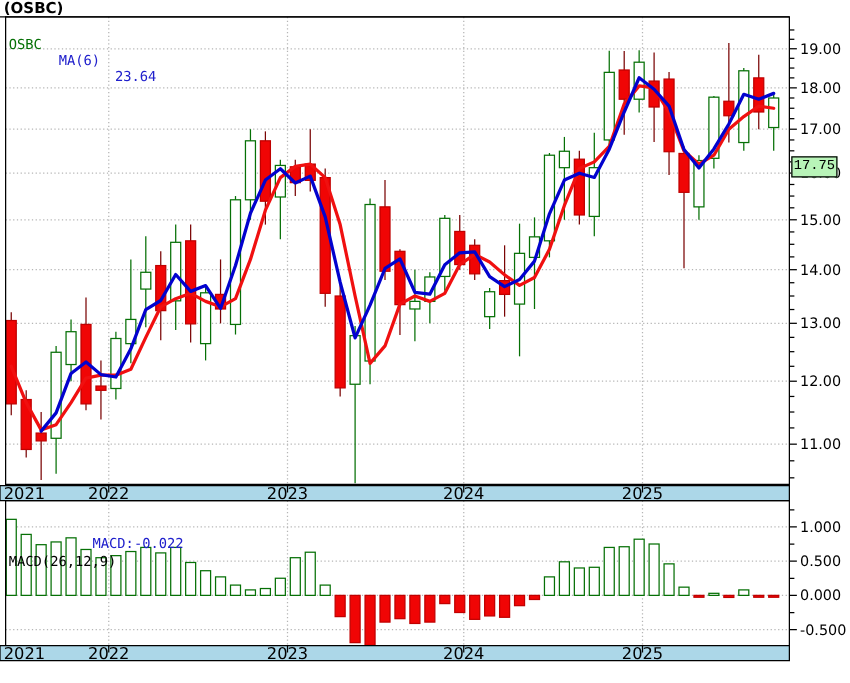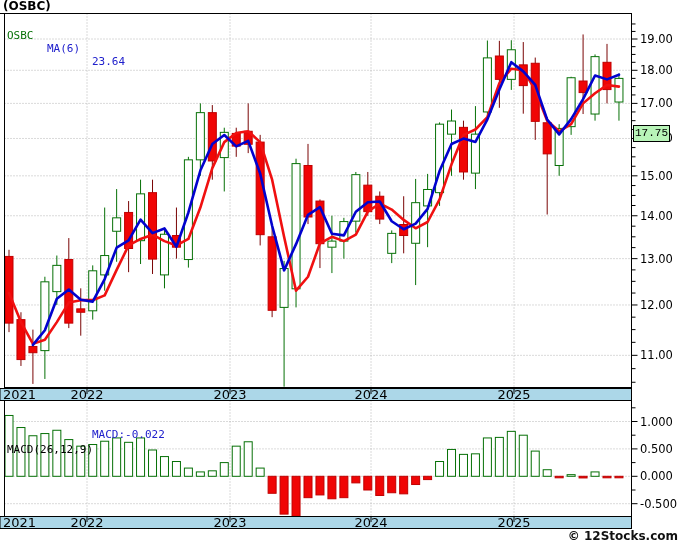--- a/index.html
+++ b/index.html
@@ -9,21 +9,21 @@
   .title{position:absolute;left:3px;top:-1px;font-size:12px;font-weight:bold;color:#000;
          font-family:"DejaVu Sans",sans-serif;}
   .legend{position:absolute;left:0;top:16px;font-family:"DejaVu Sans Mono",monospace;
           font-size:11px;white-space:pre;}
   .legend .sym{position:absolute;left:7px;}
   .legend .ma{position:absolute;left:47px;}
   .legend .val{position:absolute;left:92px;}
   .macdlegend{position:absolute;left:0;top:402px;font-family:"DejaVu Sans Mono",monospace;
           font-size:11px;white-space:pre;}
   .macdlegend .lbl{position:absolute;left:7px;color:#000;margin-top:28px;}
-  .macdlegend .blue{position:absolute;left:92px;}
+  .macdlegend .blue{position:absolute;left:74px;}
   .badge{position:absolute;left:633px;top:77px;width:35px;height:15px;border:1px solid #000;
          font-family:Liberation Mono, monospace;font-size:11px;line-height:15px;
          text-align:center;color:#000;margin-top:48px;}
   .watermark{position:absolute;right:2px;top:529px;font-size:12px;font-weight:600;color:#111;
          font-family:"DejaVu Sans",sans-serif;}
 </style>
 </head>
 <body>
 
 <div id="stage">
@@ -411,14 +411,13 @@
   <div class="legend">
     <span class="sym" style="color: rgb(6, 112, 6);">OSBC</span>
     <span class="ma" style="color: rgb(32, 32, 204);">MA(6)</span>
     <span class="val" style="color: rgb(32, 32, 204);">23.64</span>
   </div>
   <div class="macdlegend">
     <span class="lbl">MACD(26,12,9)</span>
     <span class="blue" style="color: rgb(32, 32, 204);">MACD:-0.022</span>
   </div>
   <div class="badge" style="background: rgb(184, 244, 184);">17.75</div>
-  <div class="watermark">© 12Stocks.com</div>
 </div>
 
 </body></html>

